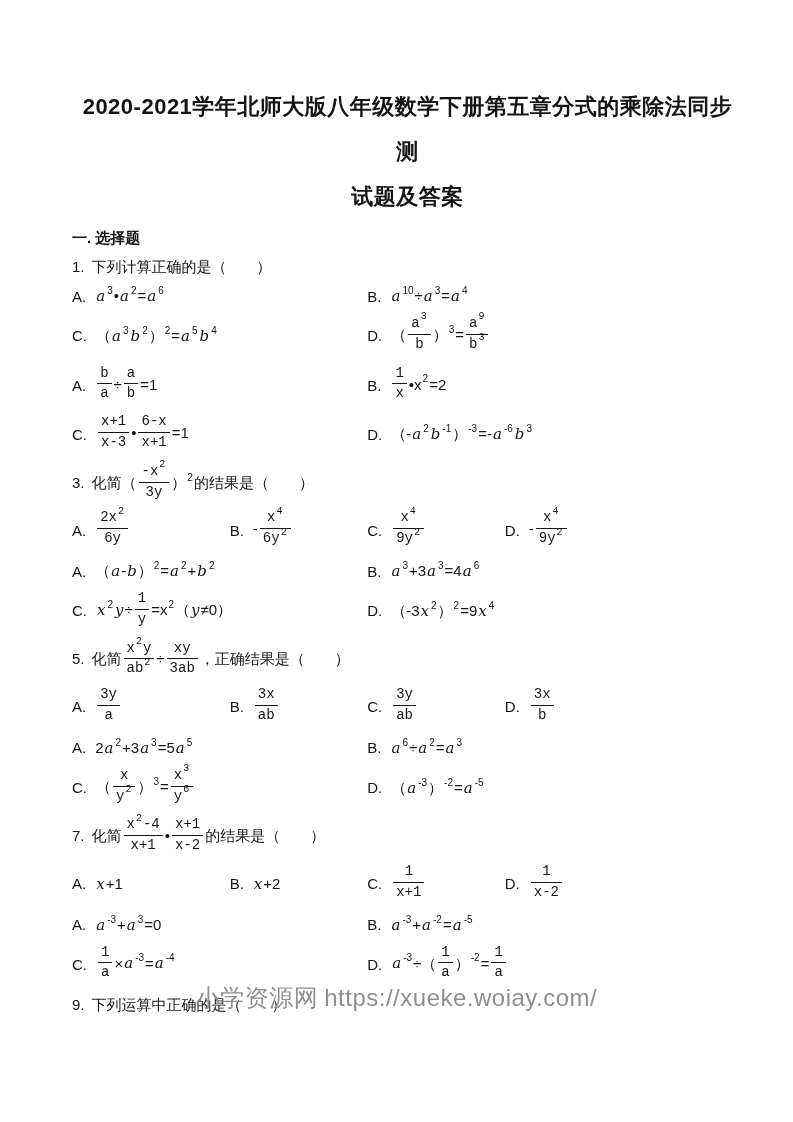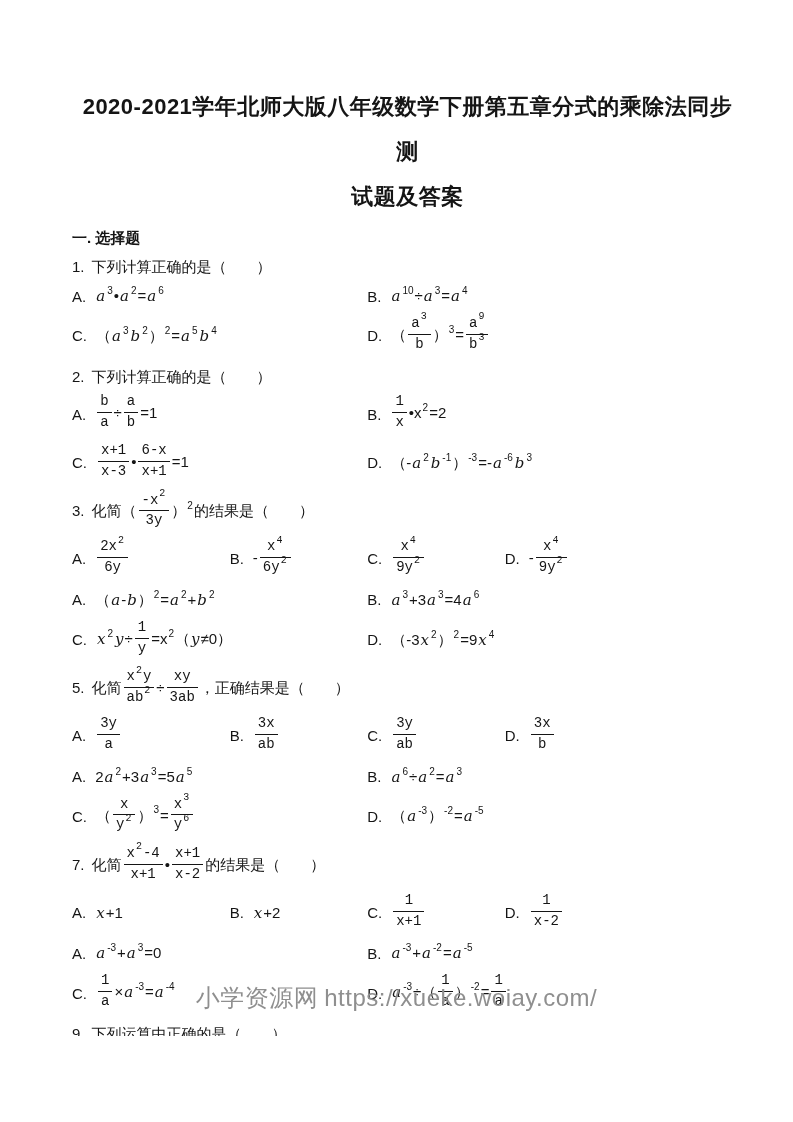--- a/index.html
+++ b/index.html
@@ -66,23 +66,20 @@
             <span class="oexp math">（<i>a</i><sup>3</sup><i>b</i><sup>2</sup>）<sup>2</sup>=<i>a</i><sup>5</sup><i>b</i><sup>4</sup></span>
           </div>
           <div class="opt">
             <span class="olab">D.</span>
             <span class="oexp math">（<span class="fr"><span class="n">a<sup>3</sup></span><span class="d">b</span></span>）<sup>3</sup>=<span class="fr"><span class="n">a<sup>9</sup></span><span class="d">b<sup>3</sup></span></span></span>
           </div>
         </div>
   </div>
 
   <div class="question">
-    <div class="stem">
-      <span class="qnum">2.</span><span class="qtext math">下列计算正确的是（　　）</span>
-    </div>
     <div class="opts c2">
           <div class="opt">
             <span class="olab">A.</span>
             <span class="oexp math"><span class="fr"><span class="n">b</span><span class="d">a</span></span>÷<span class="fr"><span class="n">a</span><span class="d">b</span></span>=1</span>
           </div>
           <div class="opt">
             <span class="olab">B.</span>
             <span class="oexp math"><span class="fr"><span class="n">1</span><span class="d">x</span></span>•x<sup>2</sup>=2</span>
           </div>
           <div class="opt">

